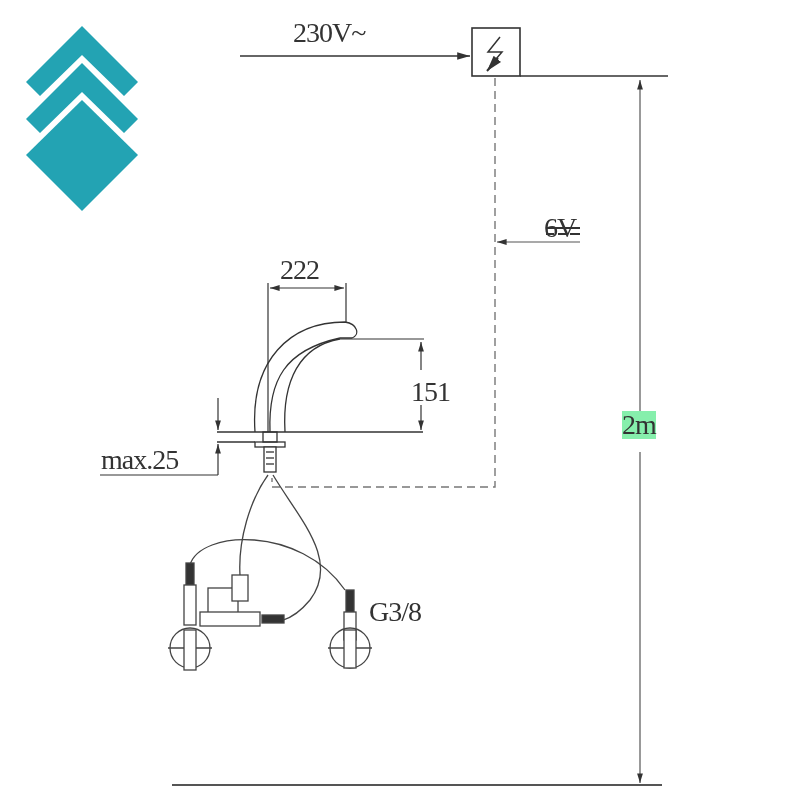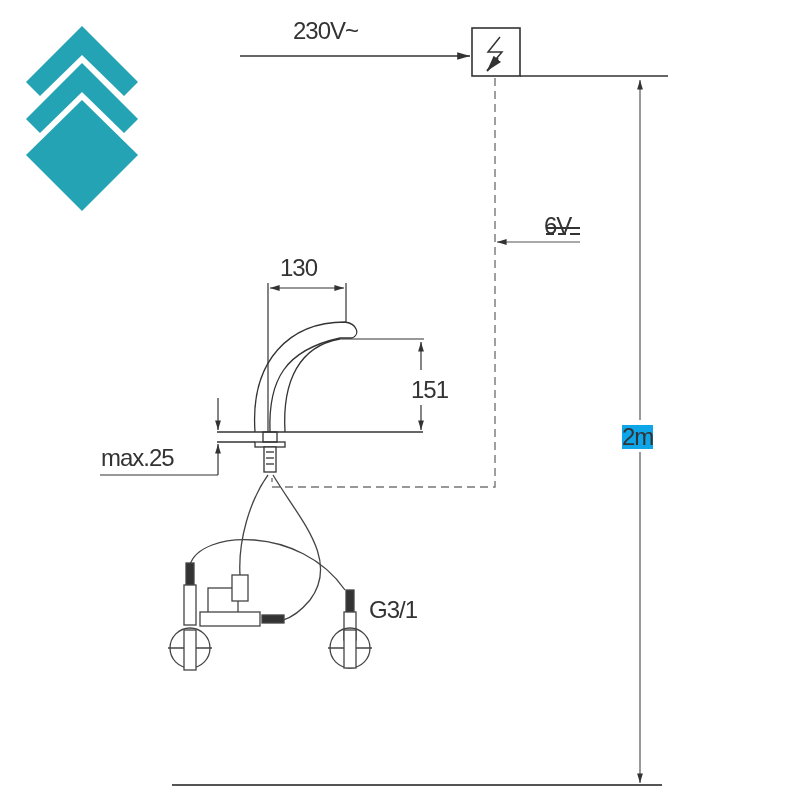--- a/index.html
+++ b/index.html
@@ -1,20 +1,20 @@
 <!DOCTYPE html>
 <html><head>
 <meta charset="utf-8">
 <style>
   html, body { margin:0; padding:0; background:#ffffff; }
   body { width:800px; height:800px; position:relative; overflow:hidden;
          font-family: "Liberation Sans", sans-serif; }
   #canvas { position:absolute; left:0; top:0; width:800px; height:800px; }
-  .lbl { position:absolute; color:#333; font-family:Liberation Sans, sans-serif;
-         font-size:24px; letter-spacing:-1px; line-height:1; white-space:nowrap; }
+  .lbl { position:absolute; color:#333; font-family:Liberation Serif, serif;
+         font-size:28px; letter-spacing:-1px; line-height:1; white-space:nowrap; }
 </style>
 </head>
 <body>
 
 <div id="canvas">
 <svg width="800" height="800" viewBox="0 0 800 800" xmlns="http://www.w3.org/2000/svg">
   <defs>
     <marker id="arr" viewBox="0 0 10 10" refX="10" refY="5" markerWidth="8" markerHeight="8" orient="auto-start-reverse">
       <path d="M0,2 L10,5 L0,8 z" fill="#333"></path>
     </marker>
@@ -108,18 +108,18 @@
     <line x1="168" y1="648" x2="212" y2="648"></line>
     <rect x="184" y="630" width="12" height="40" fill="#fff"></rect>
     <circle cx="350" cy="648" r="20"></circle>
     <line x1="328" y1="648" x2="372" y2="648"></line>
     <rect x="344" y="630" width="12" height="38" fill="#fff"></rect>
   </g>
 </svg>
 
   <div class="lbl" style="left:293px; top:19px;">230V~</div>
   <div class="lbl" style="left:516px; top:214px;margin-left:28px;">6V</div>
-  <div class="lbl" style="left:280px; top:256px;">130</div>
+  <div class="lbl" style="left:280px; top:256px;">222</div>
   <div class="lbl" style="left:411px; top:378px;text-align:right;">151</div>
   <div class="lbl" style="left:101px; top:446px;">max.25</div>
-  <div class="lbl" style="left:622px; top:425px; background:#0ea5e9;">2m</div>
-  <div class="lbl" style="left:369px; top:598px;">G3/1</div>
+  <div class="lbl" style="left:622px; top:411px; background:#86efac;">2m</div>
+  <div class="lbl" style="left:369px; top:598px;">G3/8</div>
 </div>
 
 </body></html>

